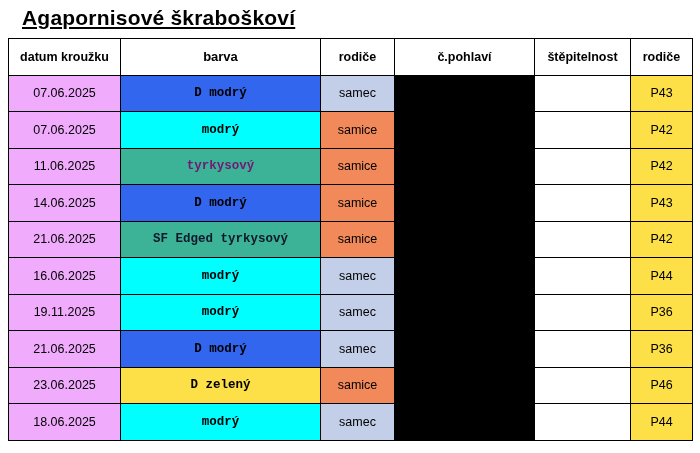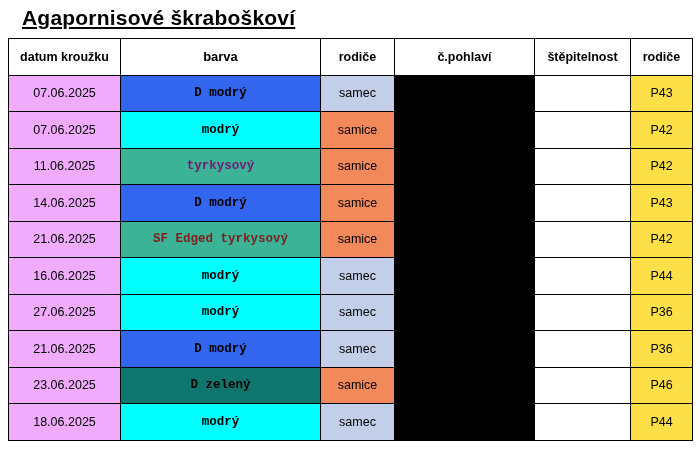--- a/index.html
+++ b/index.html
@@ -123,53 +123,53 @@
         <tr>
           <td class="date">14.06.2025</td>
           <td class="color" style="background: rgb(51, 102, 238); color: rgb(0, 0, 0);">D modrý</td>
           <td class="sex" style="background: rgb(242, 137, 90);">samice</td>
           <td class="ring">AC 009 CZ 25 019</td>
           <td class="split"></td>
           <td class="parent">P43</td>
         </tr>
         <tr>
           <td class="date">21.06.2025</td>
-          <td class="color" style="background: rgb(60, 179, 151); color: #7f1d1d;">SF Edged tyrkysový</td>
+          <td class="color" style="background: rgb(60, 179, 151); color: #0f172a;">SF Edged tyrkysový</td>
           <td class="sex" style="background: rgb(242, 137, 90);">samice</td>
           <td class="ring">AC 009 CZ 25 021</td>
           <td class="split"></td>
           <td class="parent">P42</td>
         </tr>
         <tr>
           <td class="date">16.06.2025</td>
           <td class="color" style="background: rgb(0, 255, 255); color: rgb(0, 0, 0);">modrý</td>
           <td class="sex" style="background: rgb(195, 207, 232);">samec</td>
           <td class="ring">AC 009 CZ 25 025</td>
           <td class="split"></td>
           <td class="parent">P44</td>
         </tr>
         <tr>
-          <td class="date">27.06.2025</td>
+          <td class="date">19.11.2025</td>
           <td class="color" style="background: rgb(0, 255, 255); color: rgb(0, 0, 0);">modrý</td>
           <td class="sex" style="background: rgb(195, 207, 232);">samec</td>
           <td class="ring">AC 009 CZ 25 026</td>
           <td class="split"></td>
           <td class="parent">P36</td>
         </tr>
         <tr>
           <td class="date">21.06.2025</td>
           <td class="color" style="background: rgb(51, 102, 238); color: rgb(0, 0, 0);">D modrý</td>
           <td class="sex" style="background: rgb(195, 207, 232);">samec</td>
           <td class="ring">AC 009 CZ 25 029</td>
           <td class="split"></td>
           <td class="parent">P36</td>
         </tr>
         <tr>
           <td class="date">23.06.2025</td>
-          <td class="color" style="background: #0f766e; color: rgb(0, 0, 0);">D zelený</td>
+          <td class="color" style="background: #fde047; color: rgb(0, 0, 0);">D zelený</td>
           <td class="sex" style="background: rgb(242, 137, 90);">samice</td>
           <td class="ring">AC 009 CZ 25 034</td>
           <td class="split"></td>
           <td class="parent">P46</td>
         </tr>
         <tr>
           <td class="date">18.06.2025</td>
           <td class="color" style="background: rgb(0, 255, 255); color: rgb(0, 0, 0);">modrý</td>
           <td class="sex" style="background: rgb(195, 207, 232);">samec</td>
           <td class="ring">AC 009 CZ 25 035</td>

